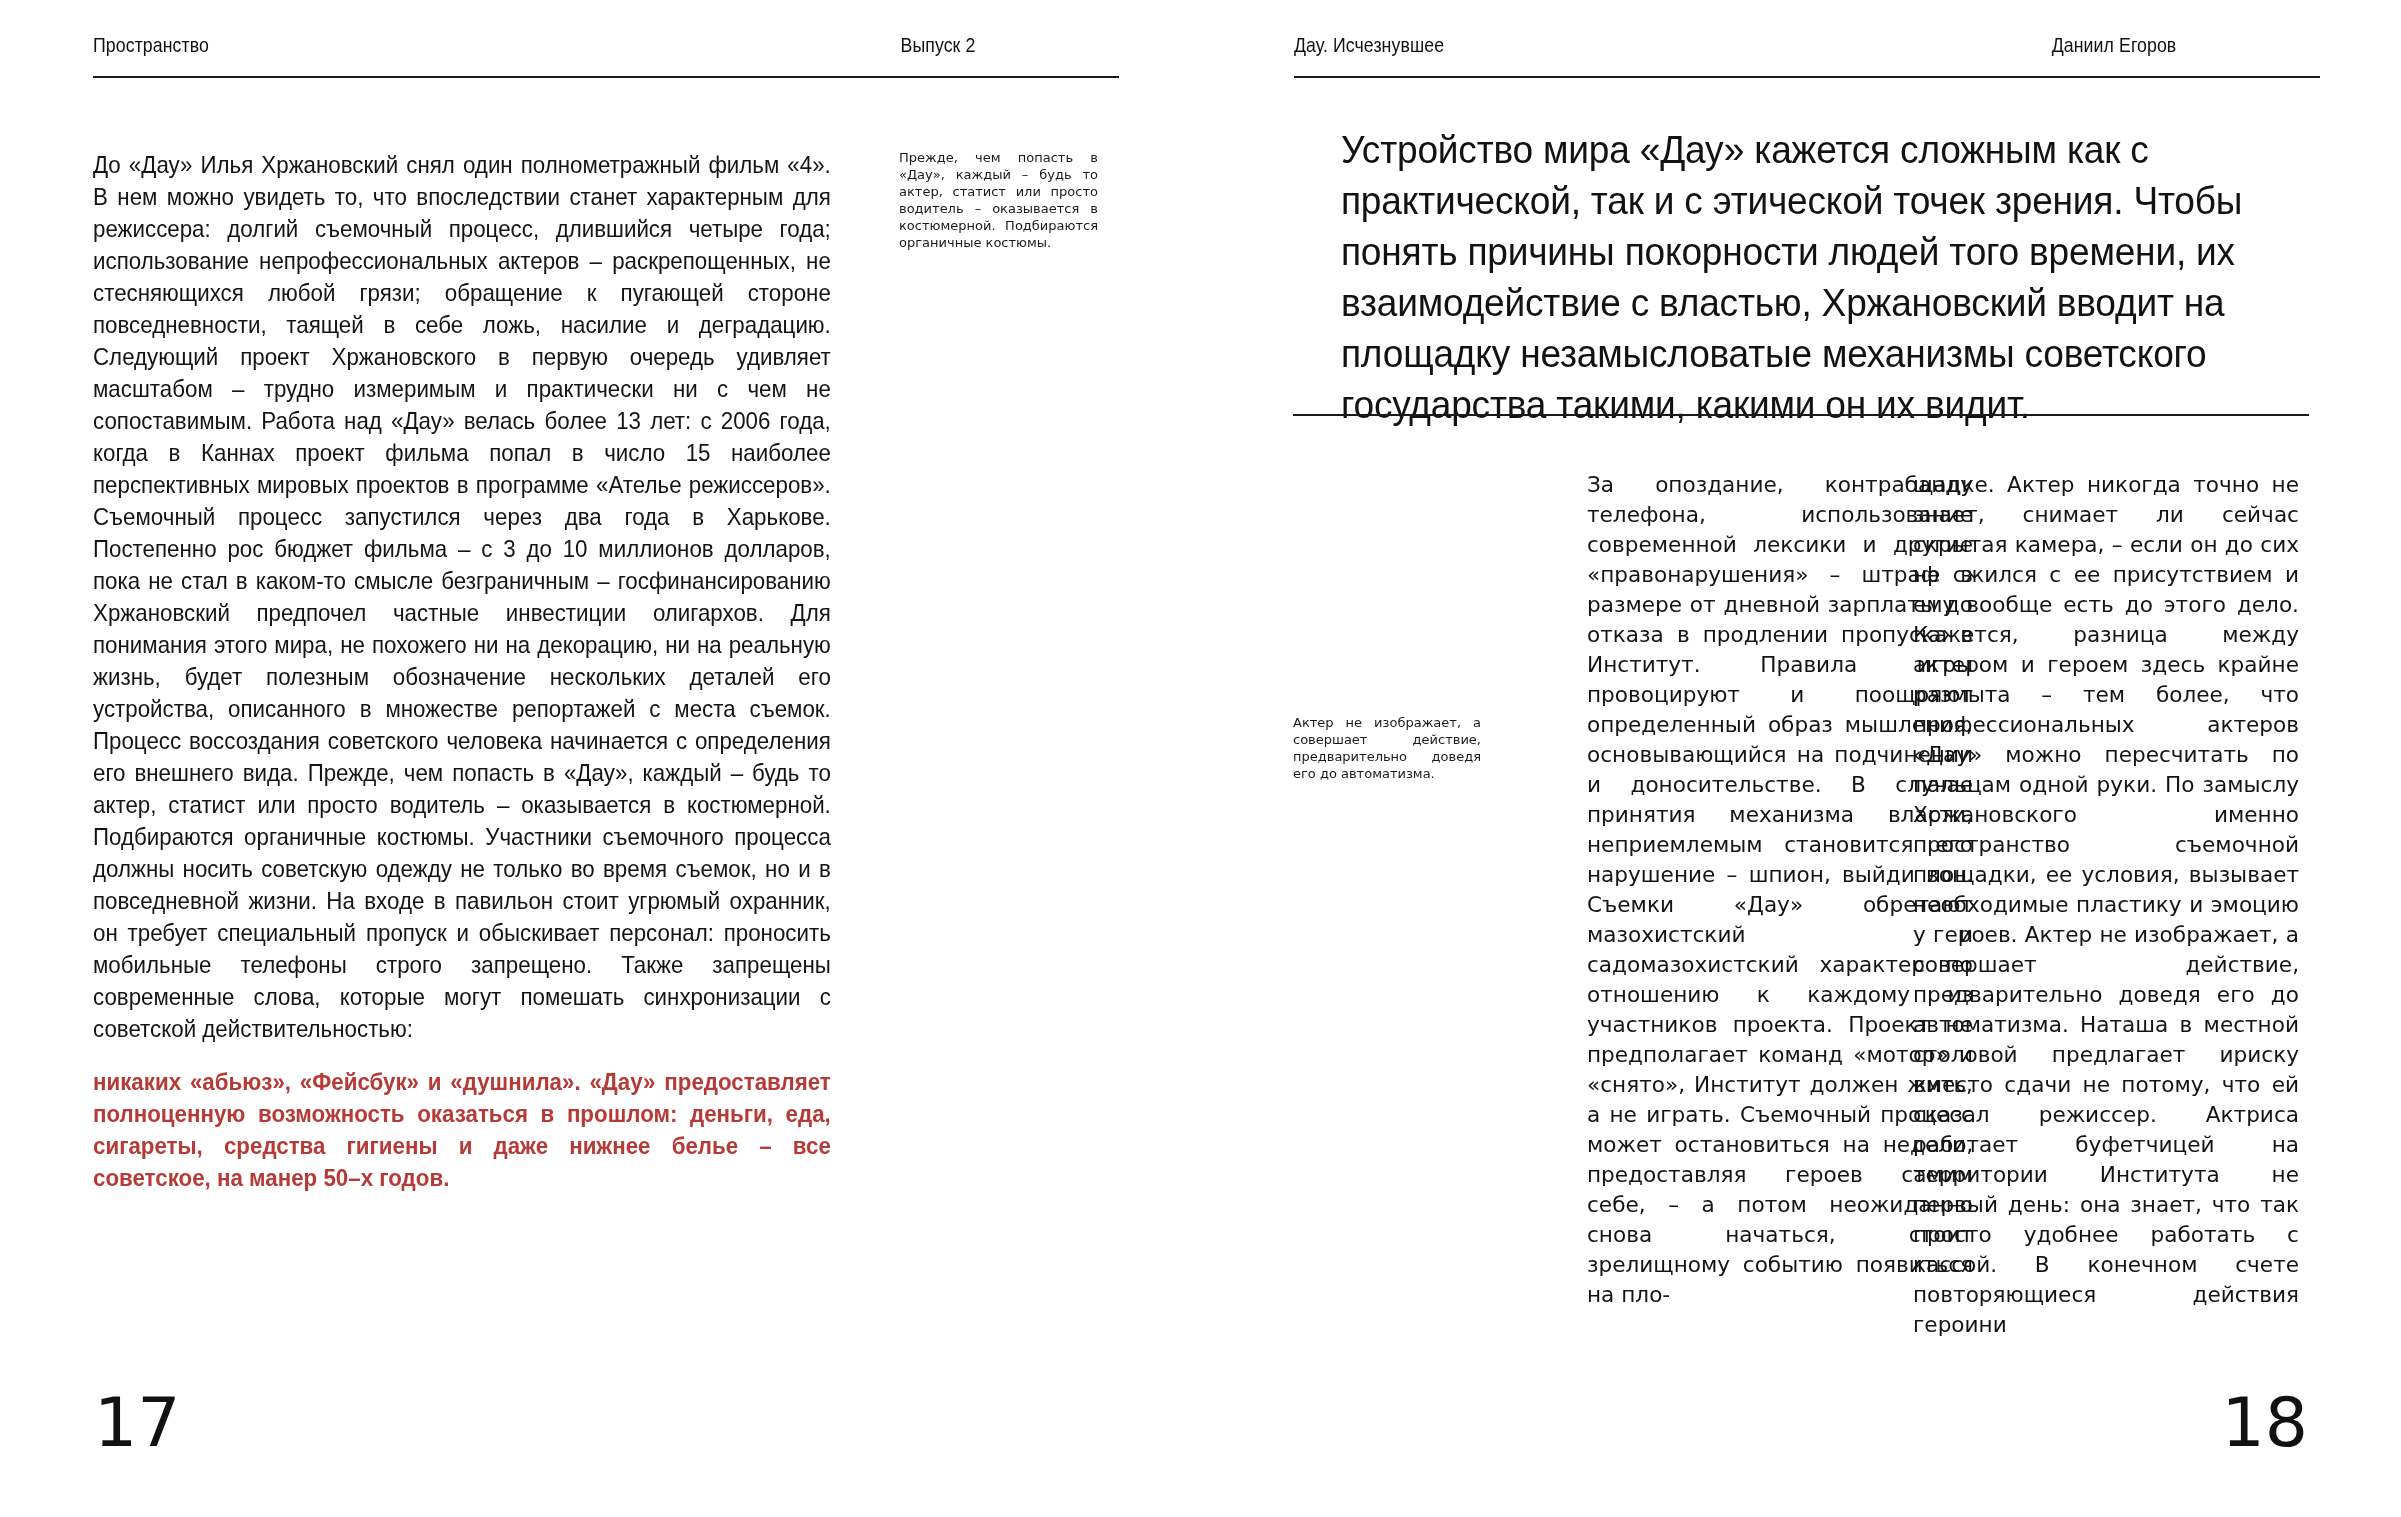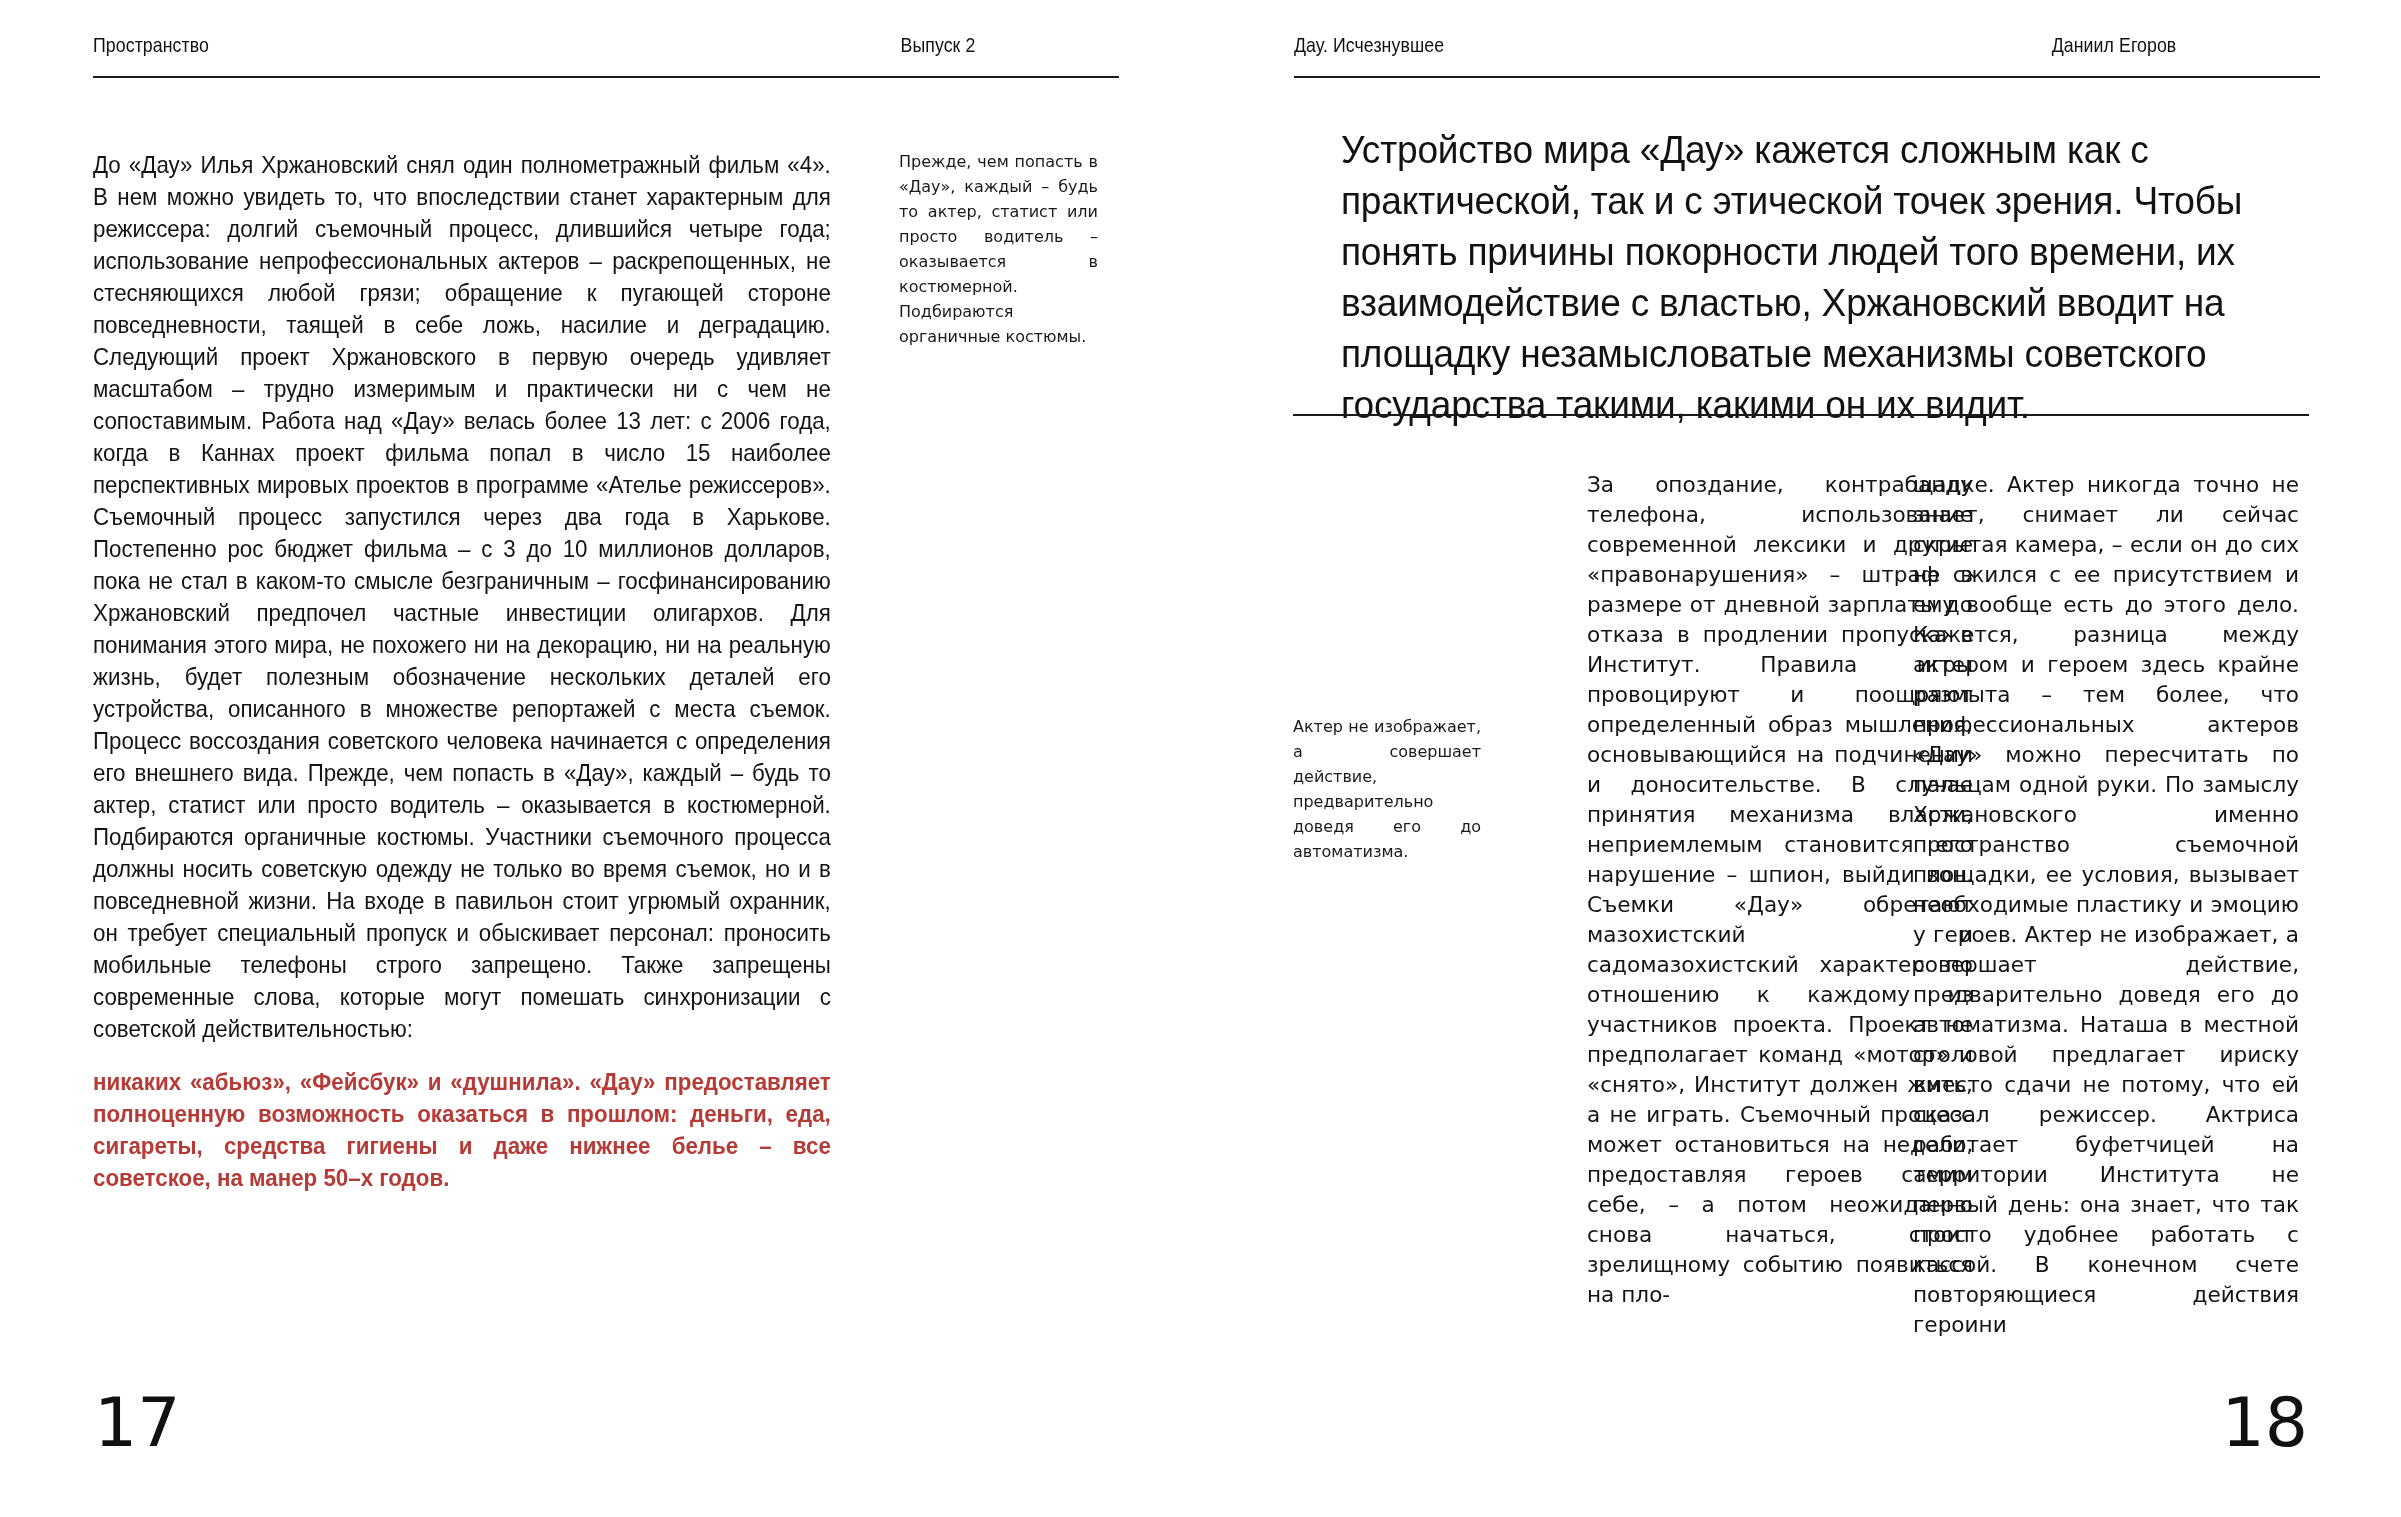--- a/index.html
+++ b/index.html
@@ -92,22 +92,22 @@
     color: #b63a35;
     font-family: "Liberation Sans Narrow", "Liberation Sans", sans-serif;
     transform: scaleX(0.93);
     transform-origin: left top;
     width: 107.5%;
     margin-top: 21px;
   }
 
   
   .note {
-    font-size: 16px;
-    line-height: 25px;
+    font-size: 13px;
+    line-height: 17px;
     text-align: justify;
     color: #1a1a1a;
     font-family: "DejaVu Sans", sans-serif;
   }
 
   
   .col-body {
     font-size: 21.6px;
     line-height: 30px;
     text-align: justify;

